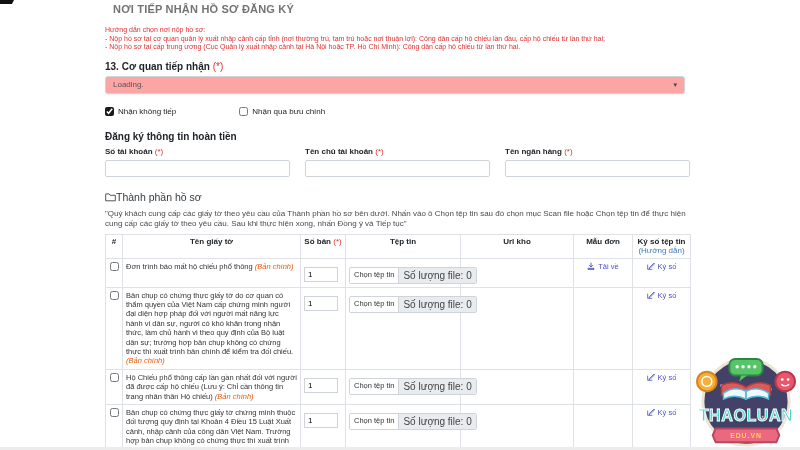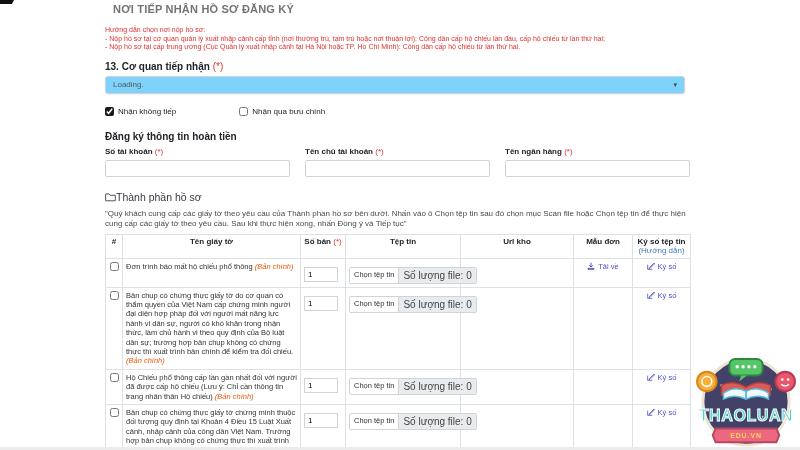--- a/index.html
+++ b/index.html
@@ -10,21 +10,21 @@
   }
   .corner-mark { position:absolute; top:0; left:-3px; width:16px; height:4px;
     background:#101010; transform:skewX(-28deg); }
   .content { position:absolute; left:105px; top:0; width:585px; }
   .page-title { padding-top:3px; font-size:11px; font-weight:bold; color:#737373; letter-spacing:.2px;padding-left:8px; }
   .instructions { margin-top:11px; color:#e03131; font-size:7px; line-height:8.5px; }
   .form-label { font-size:10px; font-weight:bold; color:#212529; }
   .req { color:#e03131; font-weight:normal; }
   .sec-agency { margin-top:9px; }
   .select-box { margin-top:4px; width:580px; height:18px; border:1px solid #d0d4d9;
-    border-radius:3px; background:#7dd3fc; box-shadow:0 1px 2px rgba(0,0,0,.06);
+    border-radius:3px; background:#fca5a5; box-shadow:0 1px 2px rgba(0,0,0,.06);
     display:flex; align-items:center; justify-content:space-between; padding:0 7px;
     font-size:8px; color:#555; cursor:pointer; }
   .caret { font-size:7px; color:#444; }
   .sec-delivery { margin-top:13px; }
   .checkbox-row { margin-top:7px; display:flex; align-items:center; font-size:8px; }
   .cb-item { display:flex; align-items:center; gap:4px; }
   .cb-item + .cb-item { margin-left:63px; }
   .cb-item input { width:9px; height:9px; accent-color:#1a1a1a; margin:0; }
   .sec-refund { margin-top:15px; }
   .refund-fields { margin-top:5px; display:flex; gap:15px; }

